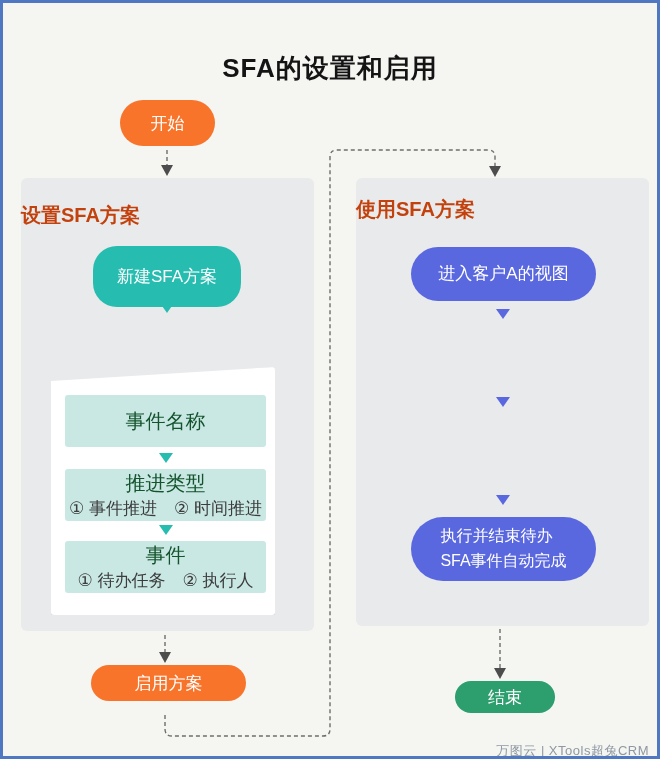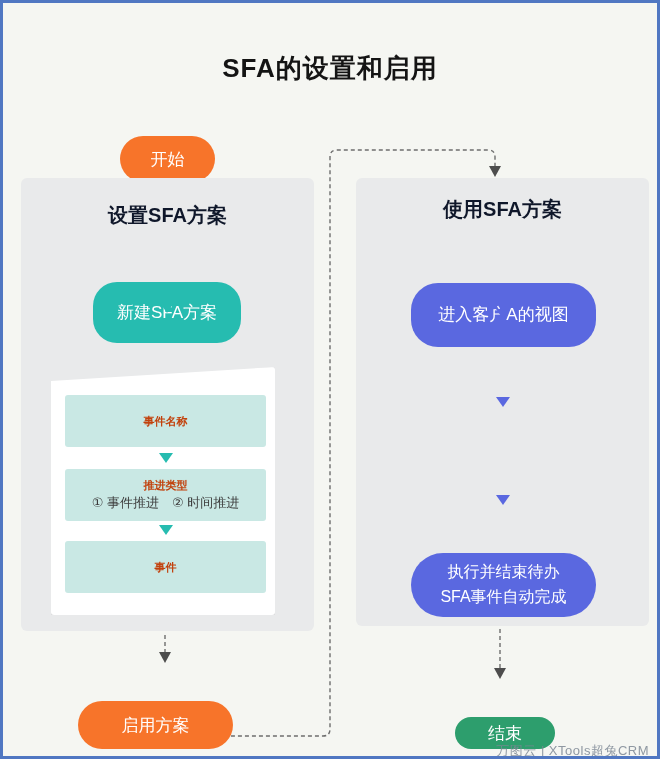--- a/index.html
+++ b/index.html
@@ -16,41 +16,40 @@
   .page-title{
     left:0;top:28px;width:100%;
     text-align:center;
     font-size:26px;font-weight:bold;color:#141414;
     letter-spacing:1px;
     margin-top:20px;
   }
   
   .pill{
     display:flex;align-items:center;justify-content:center;
-    color:#fff;font-size:17px;text-align:center;
+    color:#fff;font-size:17px;text-align:left;
     box-sizing:border-box;
-    margin-top:36px;
   }
   .pill-start{left:117px;top:97px;width:95px;height:46px;border-radius:23px;background:var(--orange,#f7742a);}
-  .pill-enable{left:75px;top:662px;width:155px;height:48px;border-radius:24px;background:var(--orange,#f7742a);}
+  .pill-enable{left:88px;top:662px;width:155px;height:36px;border-radius:24px;background:var(--orange,#f7742a);}
   .pill-end{left:452px;top:678px;width:100px;height:32px;border-radius:21px;background:var(--green,#2d9e6d);}
   .pill-newplan{left:90px;top:243px;width:148px;height:61px;border-radius:24px;background:var(--teal,#26bcb0);}
   .pill-blue{left:408px;width:185px;background:var(--blue,#5a68e0);border-radius:27px;white-space:pre-line;line-height:1.55;}
-  .pill-blue.one{height:64px;}
+  .pill-blue.one{height:54px;}
   .pill-blue.two{height:64px;font-size:16px;border-radius:32px;}
   
   .panel{
     background:var(--panel_bg,#e9eaeb);
     border-radius:6px;
   }
   .panel-left{left:18px;top:175px;width:293px;height:453px;}
   .panel-right{left:353px;top:175px;width:293px;height:448px;}
   .panel-title{
-    left:0;width:100%;text-align:center;
-    font-size:20px;font-weight:bold;color:#0f172a;
+    left:0;width:100%;text-align:left;
+    font-size:20px;font-weight:bold;color:#c2410c;
   }
   .panel-title.lp{top:199px;left:18px;width:293px;}
   .panel-title.rp{top:193px;left:353px;width:293px;}
   
   .card-header{
     left:44px;top:322px;width:236px;height:46px;
     background:var(--teal,#26bcb0);
     border-radius:13px 13px 4px 4px;
     display:flex;align-items:center;justify-content:center;
     color:#fff;font-size:17px;font-weight:bold;
@@ -61,22 +60,22 @@
     clip-path:polygon(0 14px,100% 0,100% 100%,0 100%);
     box-shadow:0 2px 5px rgba(0,0,0,.14);
   }
   .step-box{
     left:62px;width:201px;height:52px;
     background:var(--teal_light,#c9e8e4);
     border-radius:3px;
     display:flex;flex-direction:column;align-items:center;justify-content:center;
     line-height:1.3;
   }
-  .step-title{font-size:11px;font-weight:bold;color:#c2410c;}
-  .step-sub{font-size:13px;color:#3c3c3c;margin-top:2px;}
+  .step-title{font-size:20px;font-weight:normal;color:#14532d;}
+  .step-sub{font-size:17px;color:#3c3c3c;margin-top:2px;}
   .step-sub:empty{display:none;}
   
   .tri{
     width:0;height:0;
     border-left:7px solid transparent;
     border-right:7px solid transparent;
     border-top:10px solid #000;
   }
   .tri.teal{border-top-color:var(--teal,#26bcb0);}
   .tri.blue{border-top-color:var(--blue,#5a68e0);}
@@ -130,20 +129,21 @@
   <div class="abs tri teal" style="left:156px;top:450px;"></div>
 
   <div class="abs step-box" style="top:466px;">
     <div class="step-title">推进类型</div>
     <div class="step-sub">① 事件推进　② 时间推进</div>
   </div>
   <div class="abs tri teal" style="left:156px;top:522px;"></div>
 
   <div class="abs step-box" style="top:538px;">
     <div class="step-title">事件</div>
+    <div class="step-sub">① 待办任务　② 执行人</div>
   </div>
 
   <div class="abs pill pill-enable">
     <span>启用方案</span>
   </div>
 
   <div class="abs panel panel-right"></div>
   <div class="abs panel-title rp">使用SFA方案</div>
 
   <div class="abs pill pill-blue one" style="top:244px;">进入客户A的视图</div>

